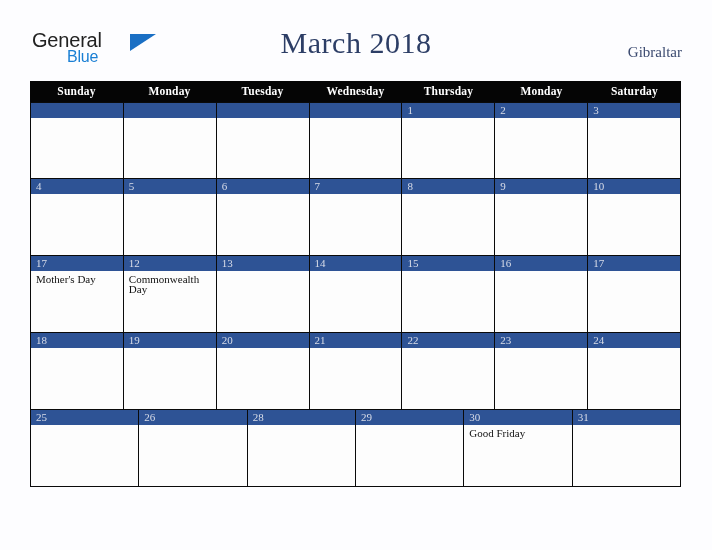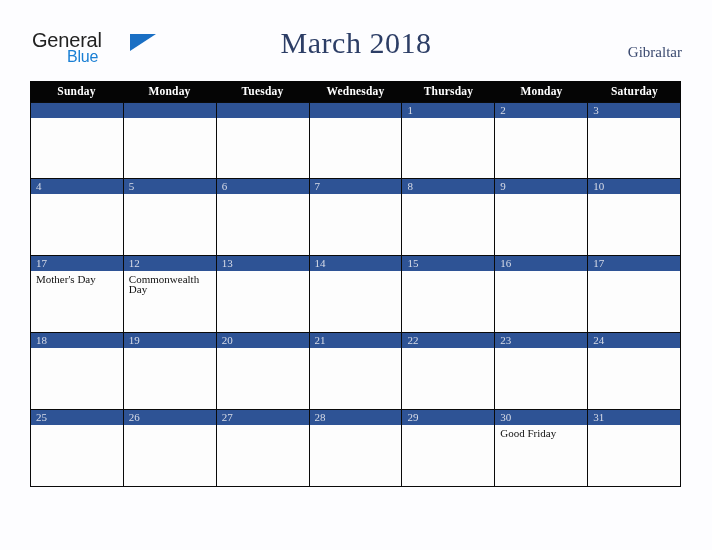--- a/index.html
+++ b/index.html
@@ -309,24 +309,20 @@
         <div class="week">
           <div class="day">
             <div class="day-bar">25</div>
             <div class="events"></div>
           </div>
           <div class="day">
             <div class="day-bar">26</div>
             <div class="events"></div>
           </div>
           <div class="day">
-            <div class="day-bar">27</div>
-            <div class="events"></div>
-          </div>
-          <div class="day">
             <div class="day-bar">28</div>
             <div class="events"></div>
           </div>
           <div class="day">
             <div class="day-bar">29</div>
             <div class="events"></div>
           </div>
           <div class="day">
             <div class="day-bar">30</div>
             <div class="events">

